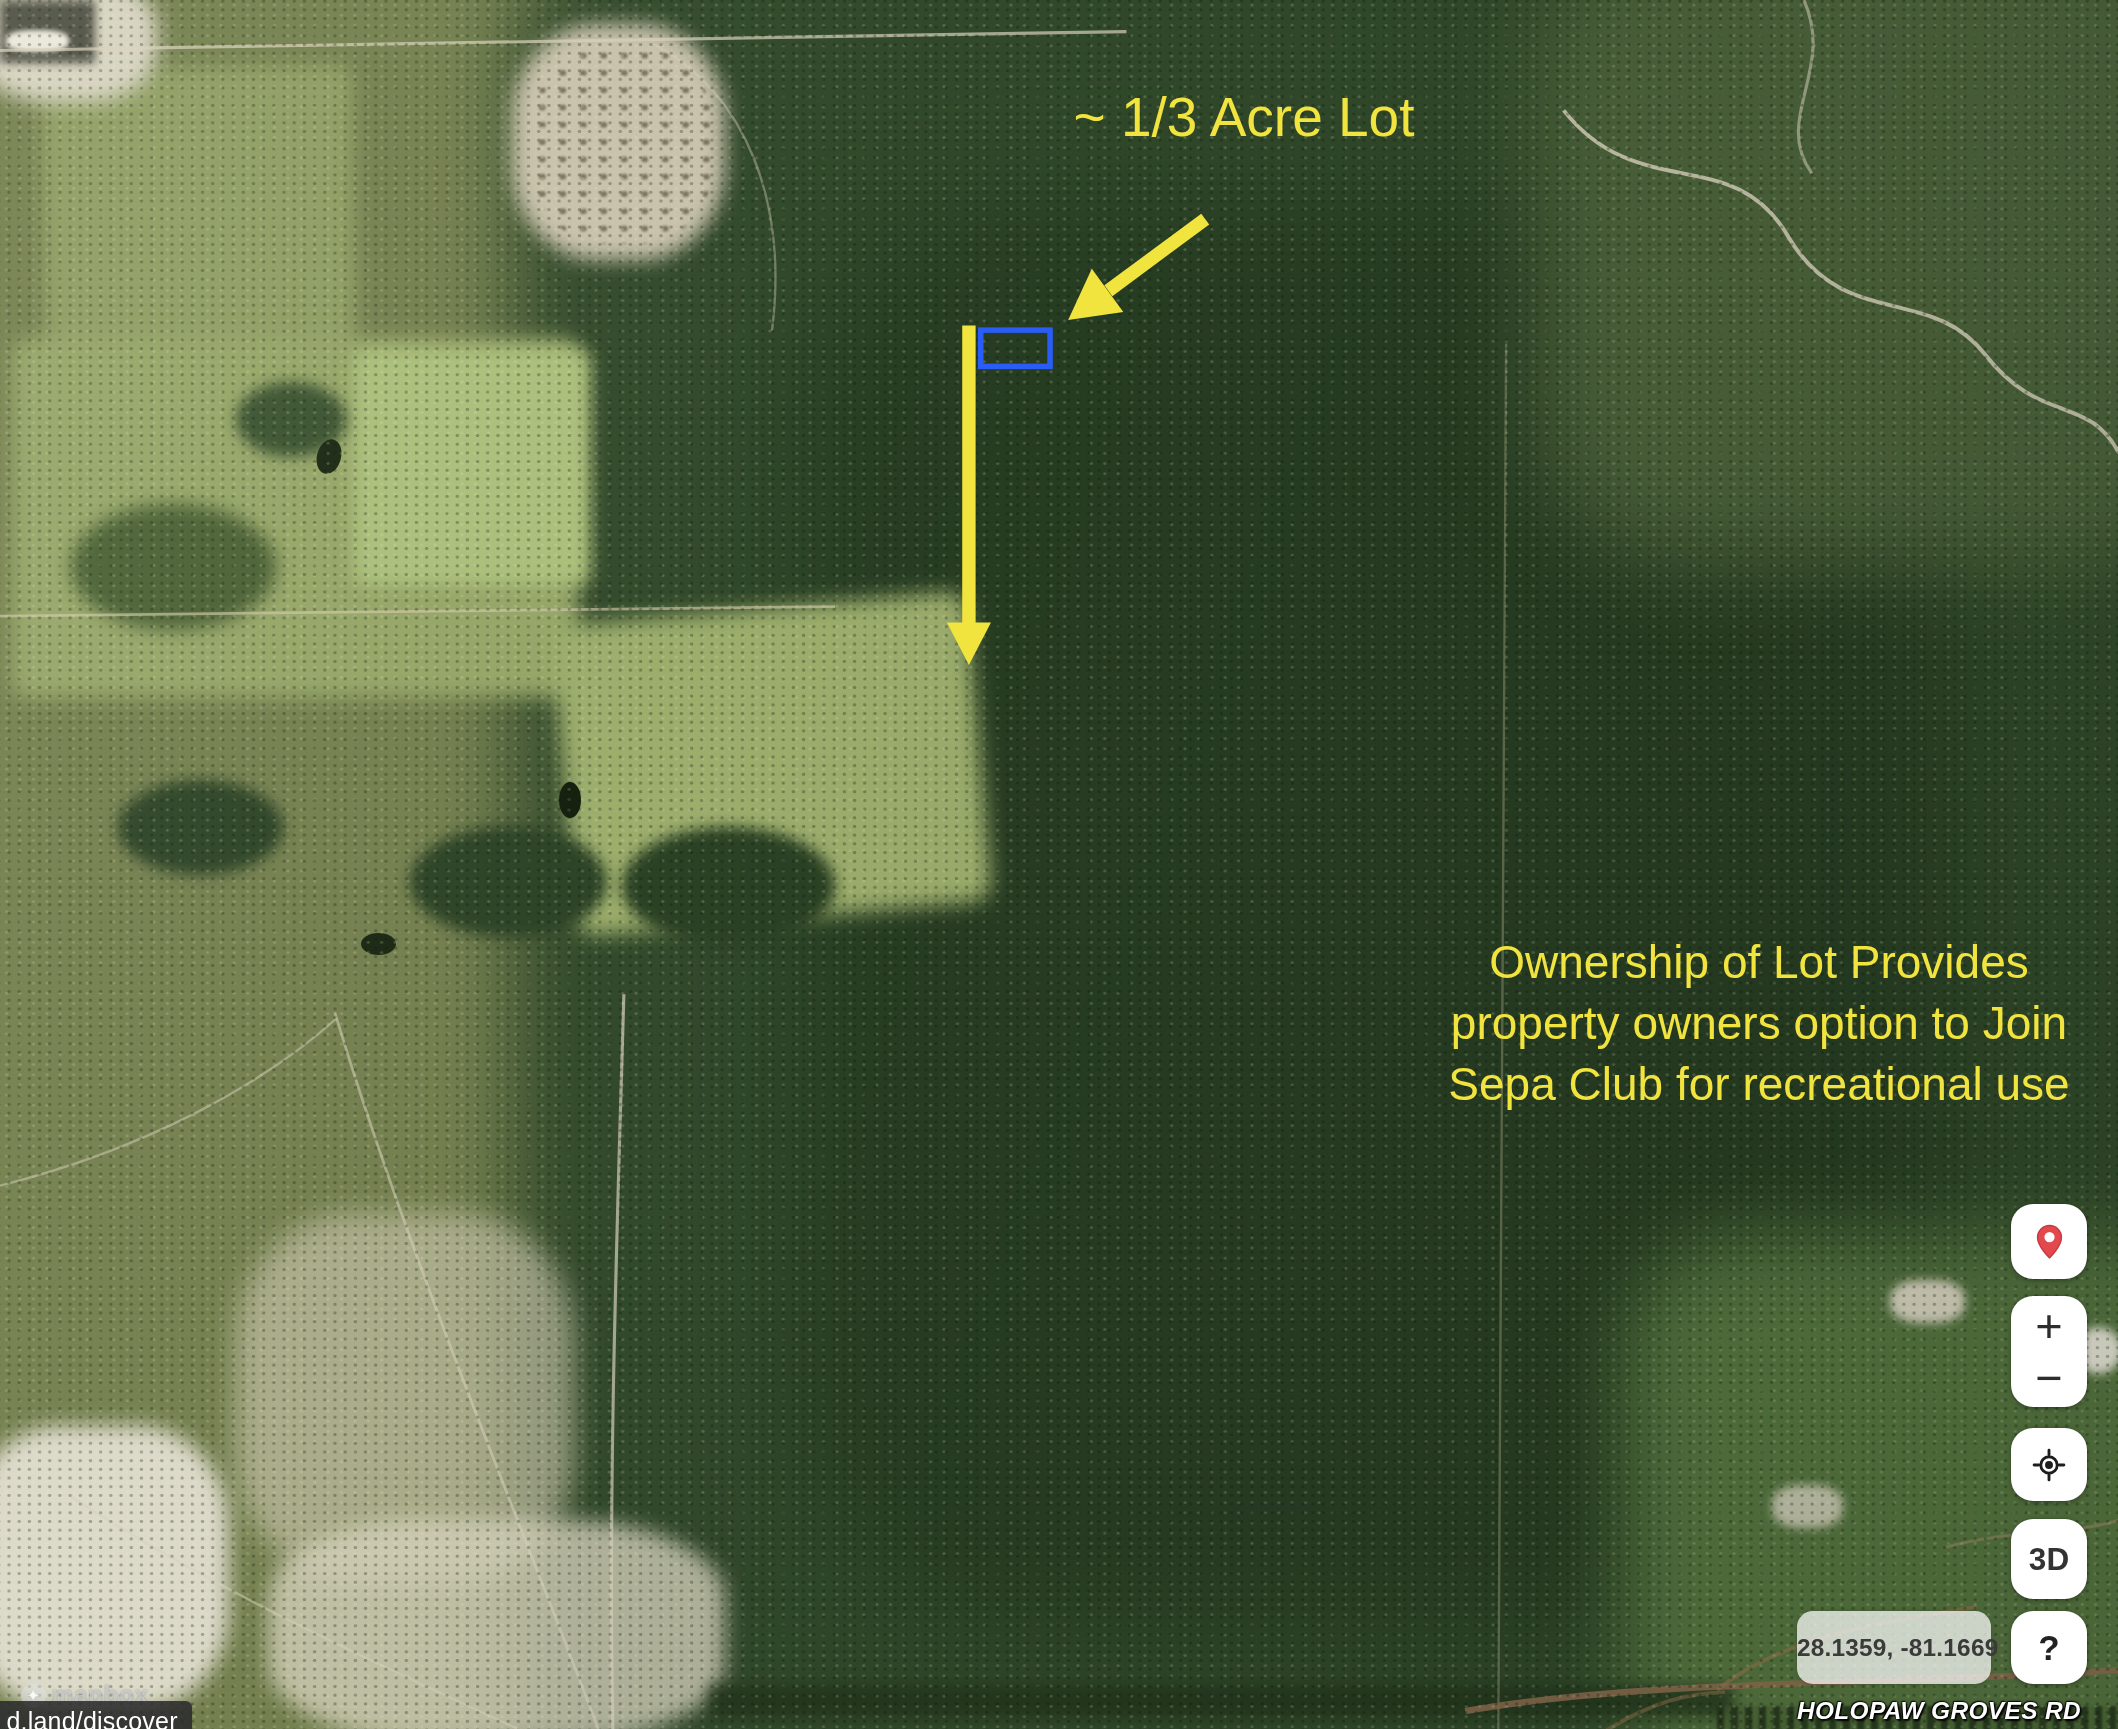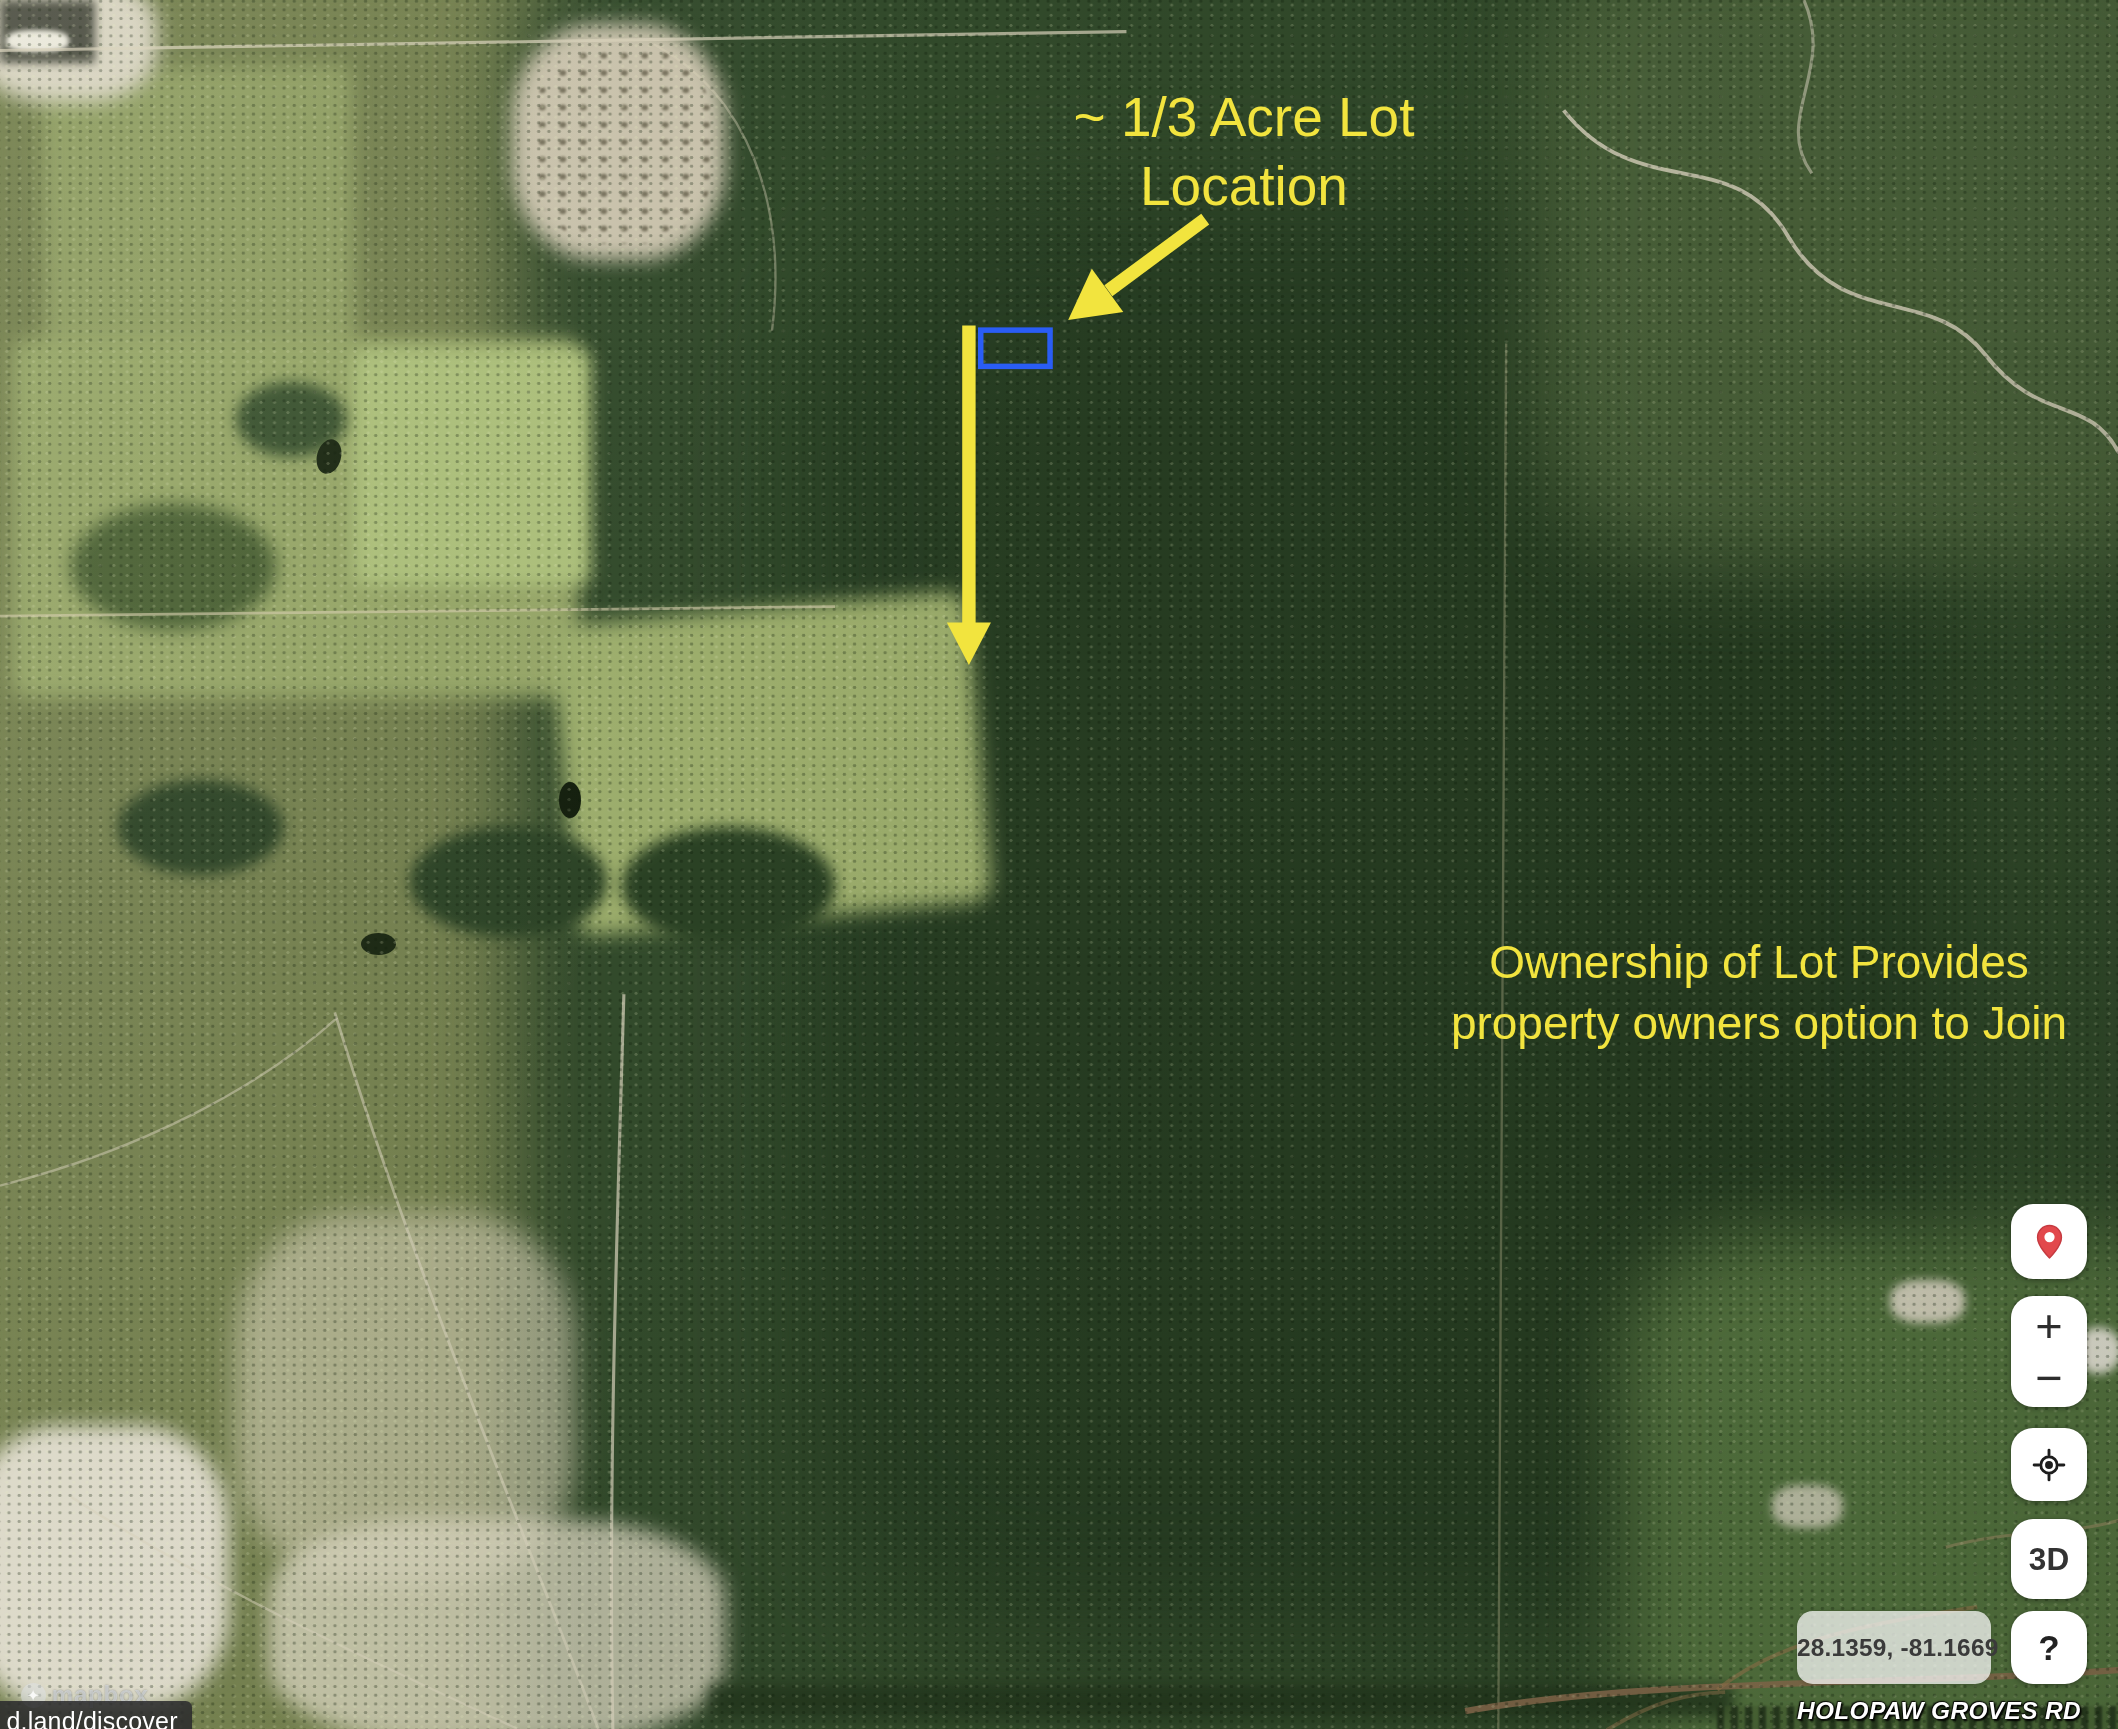--- a/index.html
+++ b/index.html
@@ -129,27 +129,27 @@
   <svg class="overlay-svg" viewBox="0 0 2690 2196" fill="none">
     <rect class="b-stroke" x="1245" y="419" width="88" height="46" stroke-width="7"></rect>
     <line class="y-stroke" x1="1530" y1="278" x2="1407" y2="369" stroke-width="17"></line>
     <polygon class="y-fill" points="1356,406 1386,341 1426,396"></polygon>
     <line class="y-stroke" x1="1230" y1="413" x2="1230" y2="792" stroke-width="17"></line>
     <polygon class="y-fill" points="1202,790 1258,790 1230,844"></polygon>
   </svg>
 
   <div class="ann ann-lot">
     <div>~ 1/3 Acre Lot</div>
-    <div>Location</div>
   </div>
 
 
   <div class="ann ann-ownership">
     <div>Ownership of Lot Provides</div>
     <div>property owners option to Join</div>
+    <div>Sepa Club for recreational use</div>
   </div>
 
   <div class="road-label">HOLOPAW GROVES RD</div>
 
   <div class="mapbox-logo">
     <span class="mapbox-circle">✦</span>
     <span class="mapbox-word">mapbox</span>
   </div>
   <div class="url-badge">
     <span>d.land/discover</span>

